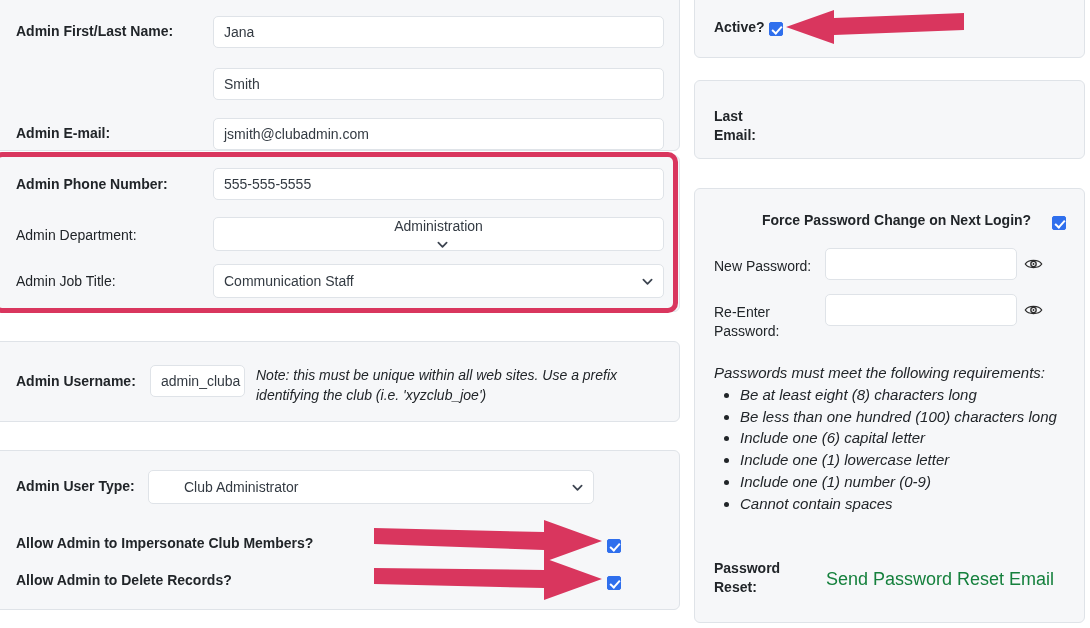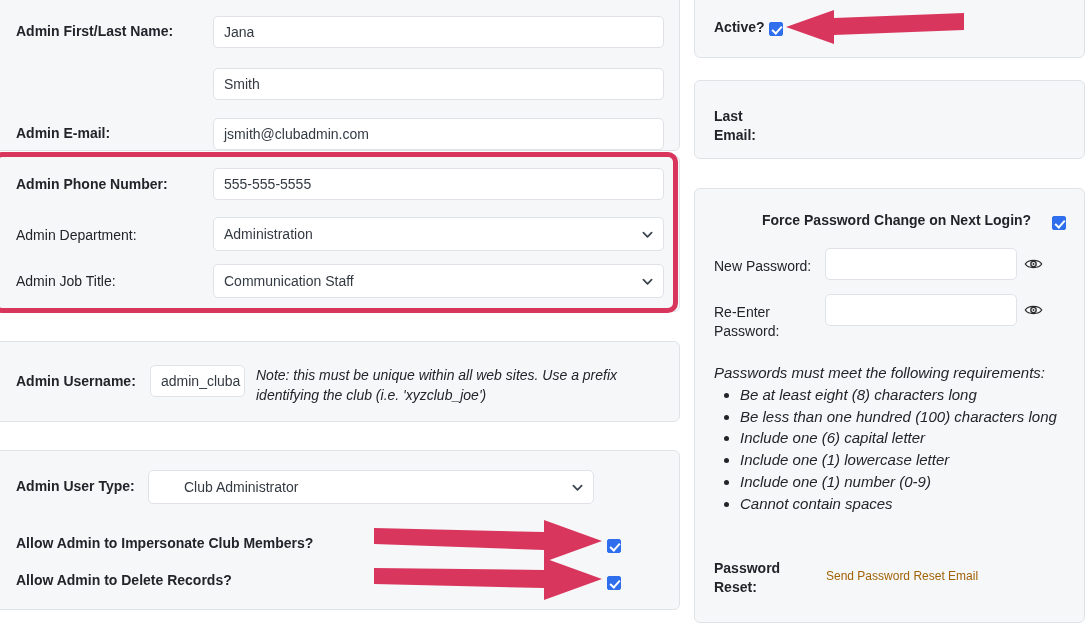--- a/index.html
+++ b/index.html
@@ -96,22 +96,22 @@
   .note {
     font-style: italic;
     color: #212529;
     line-height: 1.45;
     font-size: 14px;
   }
   .reqs { font-style: italic; color: #212529; font-size: 15px; line-height: 1.45; }
   .reqs ul { margin: 0; padding-left: 26px; }
   .reqs li { margin: 0; }
   .link {
-    color: #a16207;
-    font-size: 12px;
+    color: #15803d;
+    font-size: 18px;
     cursor: pointer;
   }
 </style>
 </head>
 <body>
 
 <div class="page">
 
   <div class="panel left" style="top:-12px; left:-10px; width:690px; height:163px;">
   </div>
@@ -144,21 +144,21 @@
   </div>
 
   <div class="txt" style="position:absolute; left:213px; top:168px; width:451px;">
     <span>555-555-5555</span>
   </div>
 
   <div class="row" style="left:16px; top:226px;">
     <span class="lbl">Admin Department:</span>
   </div>
 
-  <div class="sel" style="position:absolute; left:213px; top:217px; width:451px;">
+  <div class="sel" style="position:absolute; left:213px; top:217px; width:451px;flex-direction:column;">
     <span>Administration</span>
     <span class="chev">
       <svg viewBox="0 0 12 12" width="11" height="11">
           <path d="M1.5 4 L6 8.5 L10.5 4" fill="none" stroke="#3c4450" stroke-width="1.9" stroke-linecap="round" stroke-linejoin="round"></path>
         </svg>
     </span>
   </div>
 
   <div class="row" style="left:16px; top:272px;">
     <span class="lbl">Admin Job Title:</span>

